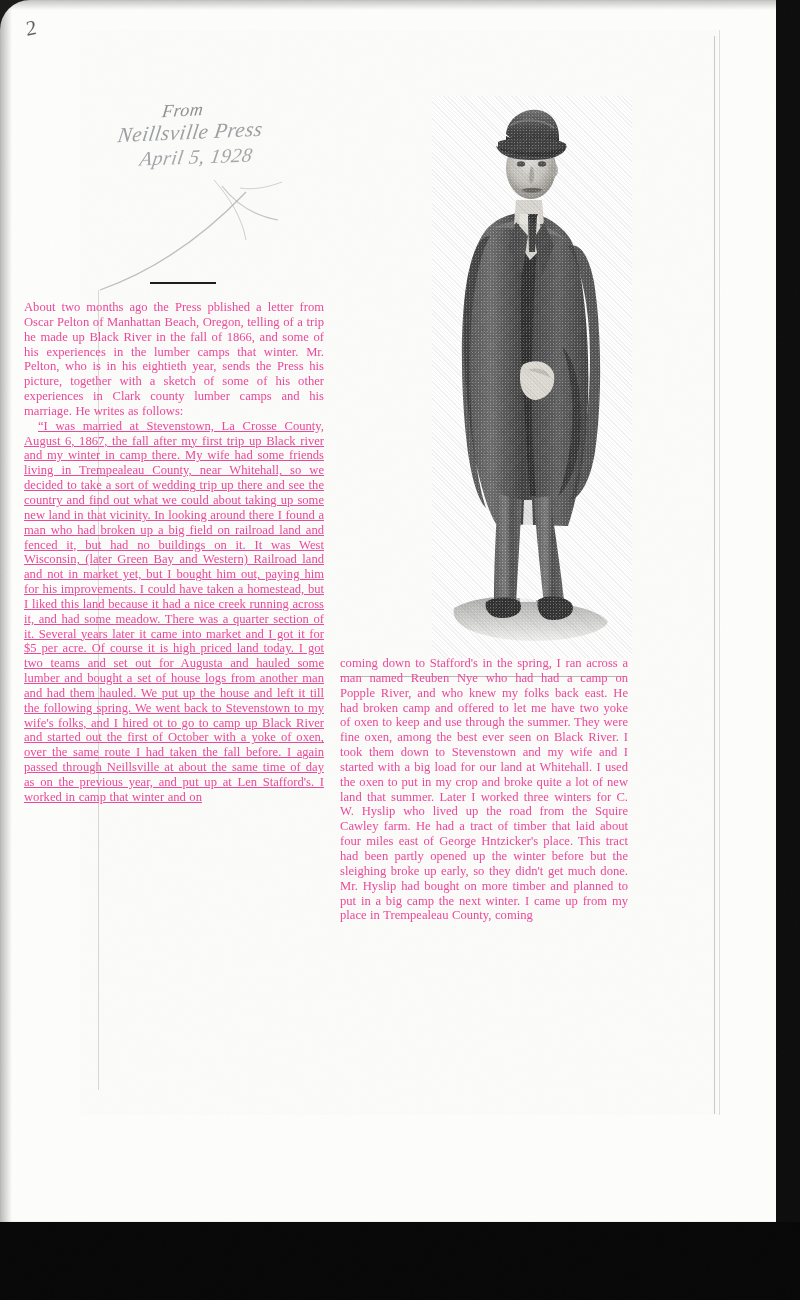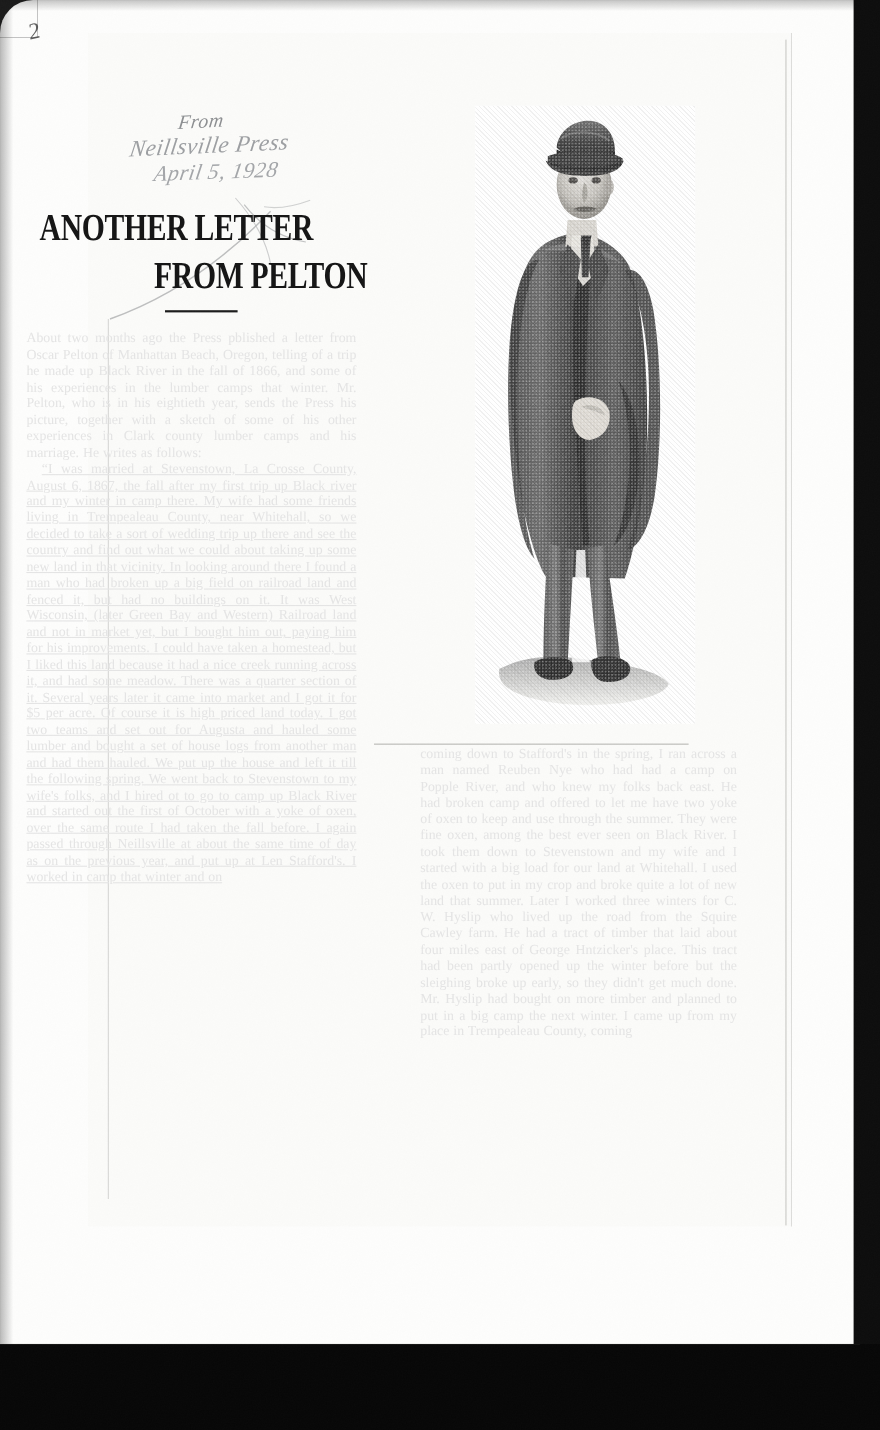--- a/index.html
+++ b/index.html
@@ -182,40 +182,39 @@
     height: 2px;
     background: #1c1c1c;
   }
 
   
   .col {
     position: absolute;
     font-family: "Liberation Serif", serif;
     font-size: 12.6px;
     line-height: 14.85px;
-    color: #e5e5e5;
+    color: #ec4899;
     text-align: justify;
     text-justify: inter-word;
     -moz-text-align-last: left;
     text-align-last: left;
     word-spacing: .4px;
   }
   .col p { margin: 0; }
   .col p + p { text-indent: 14px; text-decoration: underline; }
 
   .col-1 {
     left: 24px;
     top: 300px;
     width: 300px;
   }
   .col-2 {
     left: 340px;
-    top: 678px;
+    top: 656px;
     width: 288px;
-    margin-left: 42px;
   }
 
   
   .col2-rule {
     position: absolute;
     left: 340px;
     top: 676px;
     width: 286px;
     height: 1px;
     background: #b8b8b5;
@@ -299,24 +298,20 @@
     <span class="hn3">April 5, 1928</span>
   </div>
 
   <svg class="flourish" viewBox="0 0 240 120">
     <path d="M4 112 C 60 92, 110 56, 150 14" stroke="#6f7276" stroke-width="1.3" fill="none" opacity=".8"></path>
     <path d="M126 8 C 140 26, 158 38, 182 42" stroke="#6f7276" stroke-width="1.1" fill="none" opacity=".75"></path>
     <path d="M118 2 C 134 20, 146 40, 150 62" stroke="#6f7276" stroke-width="1" fill="none" opacity=".6"></path>
     <path d="M144 10 C 156 12, 170 10, 186 4" stroke="#6f7276" stroke-width="1" fill="none" opacity=".55"></path>
   </svg>
 
-  <div class="headline">
-    <span class="hl-line hl-1">ANOTHER LETTER</span>
-    <span class="hl-line hl-2">FROM PELTON</span>
-  </div>
   <div class="hl-rule"></div>
 
   <div class="photo-frame">
     <svg class="photo-inner" viewBox="0 0 200 562" preserveAspectRatio="none">
       <defs>
         <linearGradient id="coatG" x1="0" y1="0" x2="1" y2="0">
           <stop offset="0%" stop-color="#4e4e4e"></stop>
           <stop offset="22%" stop-color="#6a6a6a"></stop>
           <stop offset="48%" stop-color="#3a3a3a"></stop>
           <stop offset="76%" stop-color="#5d5d5d"></stop>

